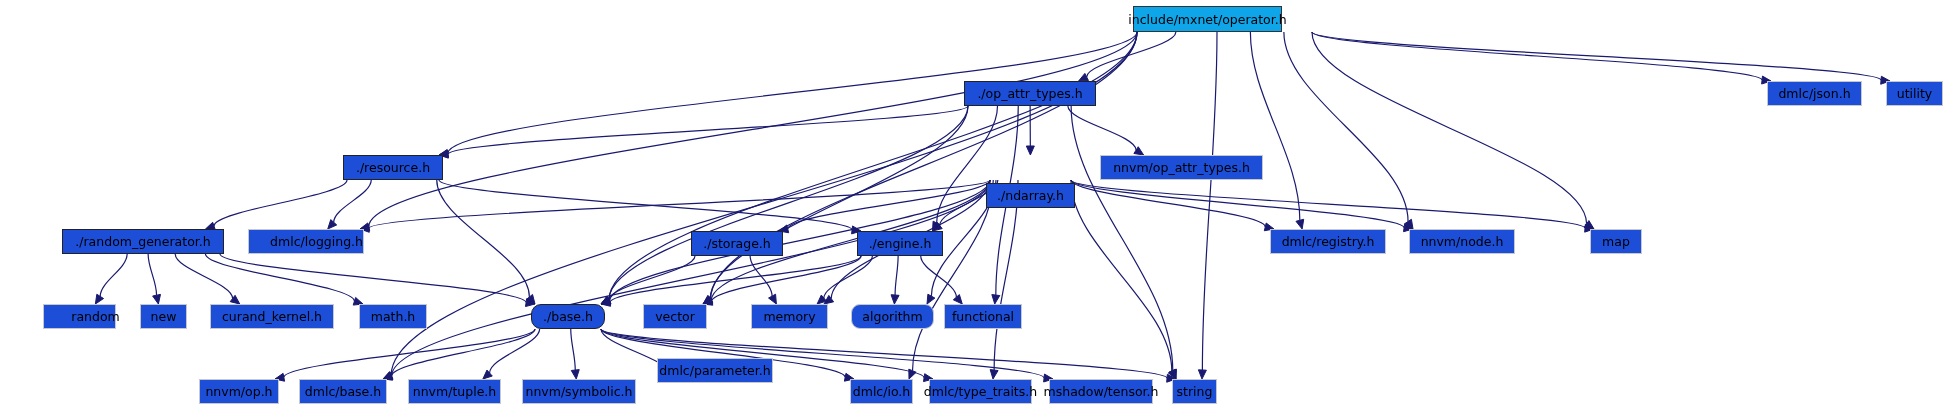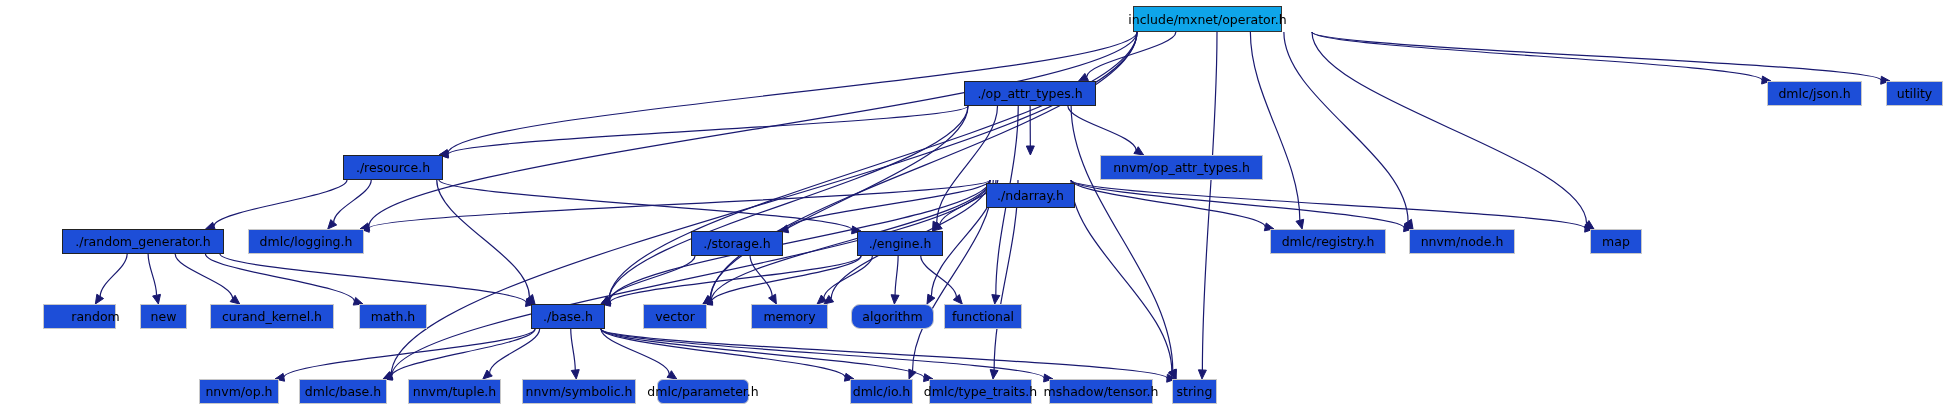--- a/index.html
+++ b/index.html
@@ -154,21 +154,21 @@
       </div>
       <div class="node-box node-internal" style="left: 986px; top: 155px; width: 89px; height: 25px; margin-top: 28px;">
         <span>./ndarray.h</span>
       </div>
       <div class="node-box node-external" style="left: 1100px; top: 155px; width: 163px; height: 25px;">
         <span>nnvm/op_attr_types.h</span>
       </div>
       <div class="node-box node-internal" style="left: 62px; top: 229px; width: 162px; height: 25px;">
         <span>./random_generator.h</span>
       </div>
-      <div class="node-box node-external" style="left: 248px; top: 229px; width: 116px; height: 25px;">
+      <div class="node-box node-external" style="left: 248px; top: 229px; width: 116px; height: 25px; justify-content: flex-end;">
         <span>dmlc/logging.h</span>
       </div>
       <div class="node-box node-internal" style="left: 691px; top: 231px; width: 92px; height: 25px;">
         <span>./storage.h</span>
       </div>
       <div class="node-box node-internal" style="left: 857px; top: 231px; width: 86px; height: 25px;">
         <span>./engine.h</span>
       </div>
       <div class="node-box node-external" style="left: 1270px; top: 229px; width: 116px; height: 25px;">
         <span>dmlc/registry.h</span>
@@ -184,21 +184,21 @@
       </div>
       <div class="node-box node-external" style="left: 140px; top: 304px; width: 47px; height: 25px;">
         <span>new</span>
       </div>
       <div class="node-box node-external" style="left: 210px; top: 304px; width: 124px; height: 25px;">
         <span>curand_kernel.h</span>
       </div>
       <div class="node-box node-external" style="left: 359px; top: 304px; width: 68px; height: 25px;">
         <span>math.h</span>
       </div>
-      <div class="node-box node-internal" style="left: 531px; top: 304px; width: 74px; height: 25px;">
+      <div class="node-box node-internal" style="left: 531px; top: 304px; width: 74px; height: 25px; border-radius: 10px;">
         <span>./base.h</span>
       </div>
       <div class="node-box node-external" style="left: 643px; top: 304px; width: 64px; height: 25px;">
         <span>vector</span>
       </div>
       <div class="node-box node-external" style="left: 751px; top: 304px; width: 77px; height: 25px;">
         <span>memory</span>
       </div>
       <div class="node-box node-external" style="left: 851px; top: 304px; width: 83px; height: 25px; border-radius: 9px;">
         <span>algorithm</span>
@@ -211,21 +211,21 @@
       </div>
       <div class="node-box node-external" style="left: 299px; top: 379px; width: 88px; height: 25px;">
         <span>dmlc/base.h</span>
       </div>
       <div class="node-box node-external" style="left: 408px; top: 379px; width: 93px; height: 25px;">
         <span>nnvm/tuple.h</span>
       </div>
       <div class="node-box node-external" style="left: 522px; top: 379px; width: 114px; height: 25px;">
         <span>nnvm/symbolic.h</span>
       </div>
-      <div class="node-box node-external" style="left: 657px; top: 379px; width: 92px; height: 25px; border-radius: 6px;">
+      <div class="node-box node-external" style="left: 657px; top: 358px; width: 116px; height: 25px;">
         <span>dmlc/parameter.h</span>
       </div>
       <div class="node-box node-external" style="left: 850px; top: 379px; width: 63px; height: 25px;">
         <span>dmlc/io.h</span>
       </div>
       <div class="node-box node-external" style="left: 929px; top: 379px; width: 103px; height: 25px;">
         <span>dmlc/type_traits.h</span>
       </div>
       <div class="node-box node-external" style="left: 1049px; top: 379px; width: 104px; height: 25px;">
         <span>mshadow/tensor.h</span>

